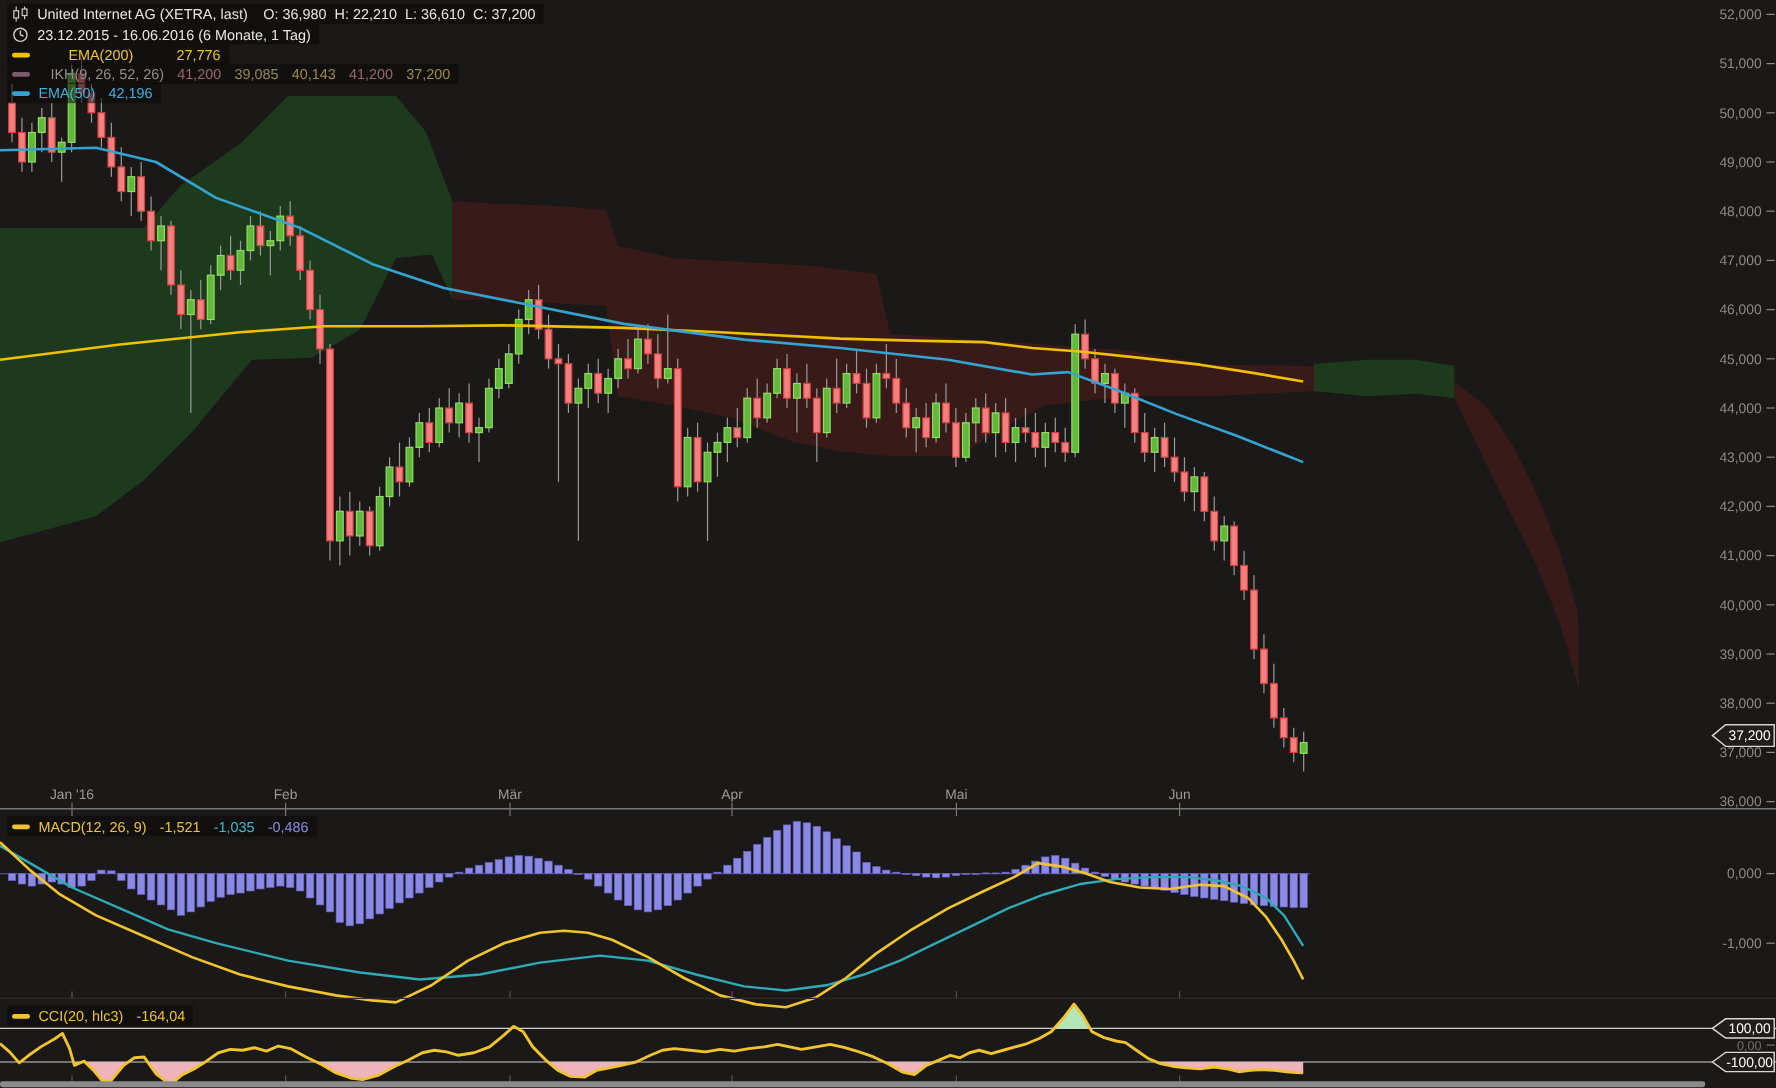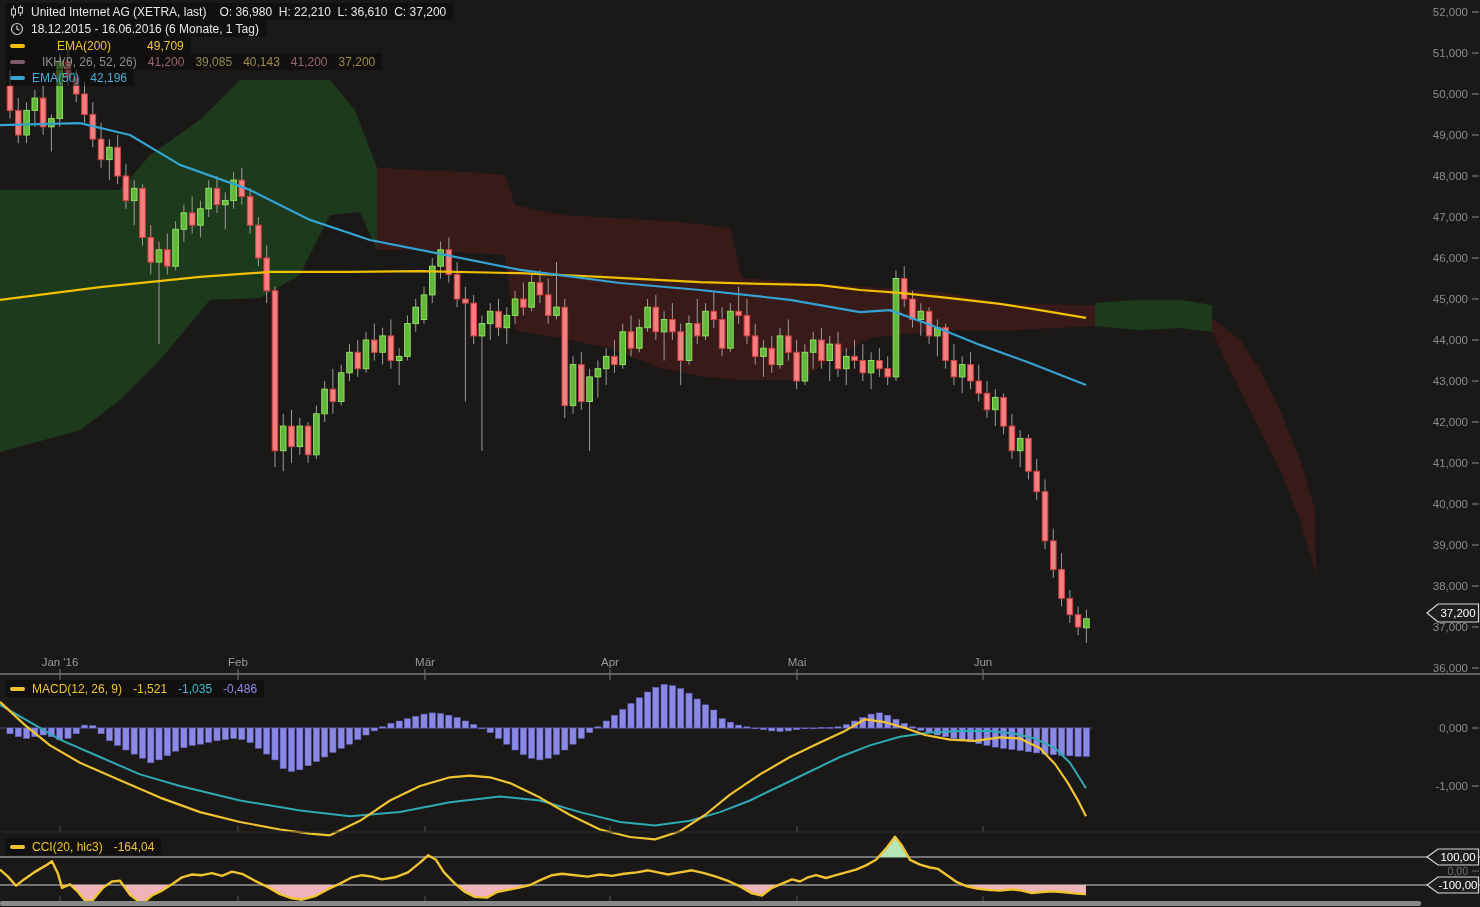--- a/index.html
+++ b/index.html
@@ -529,27 +529,27 @@
     <span style="margin-left:6px;">O: 36,980  H: 22,210  L: 36,610  C: 37,200</span>
   </div>
 
   <div class="legend-row" style="left:6px;top:20px;">
     <span class="icon">
       <svg width="14" height="14" viewBox="0 0 14 14">
         <circle cx="7" cy="7" r="5.5" fill="none" stroke="#cccccc" stroke-width="1.2"></circle>
         <path d="M7,3.5 L7,7 L9.6,8.2" fill="none" stroke="#cccccc" stroke-width="1.2"></path>
       </svg>
     </span>
-    <span>18.12.2015 - 16.06.2016 (6 Monate, 1 Tag)</span>
+    <span>23.12.2015 - 16.06.2016 (6 Monate, 1 Tag)</span>
   </div>
 
   <div class="legend-row" style="left:6px;top:37px;gap:32px;">
     <span class="dash" style="background:#f0c000;"></span>
     <span class="yellow">EMA(200)</span>
-    <span class="yellow v">49,709</span>
+    <span class="yellow v">27,776</span>
   </div>
 
   <div class="legend-row" style="left:6px;top:53px;">
     <span class="dash" style="background:#7d5b6b;"></span>
     <span class="gray">IKH(9, 26, 52, 26)</span>
     <span class="ikh0 v">41,200</span>
     <span class="ikh1 v">39,085</span>
     <span class="ikh2 v">40,143</span>
     <span class="ikh3 v">41,200</span>
     <span class="ikh4 v">37,200</span>

